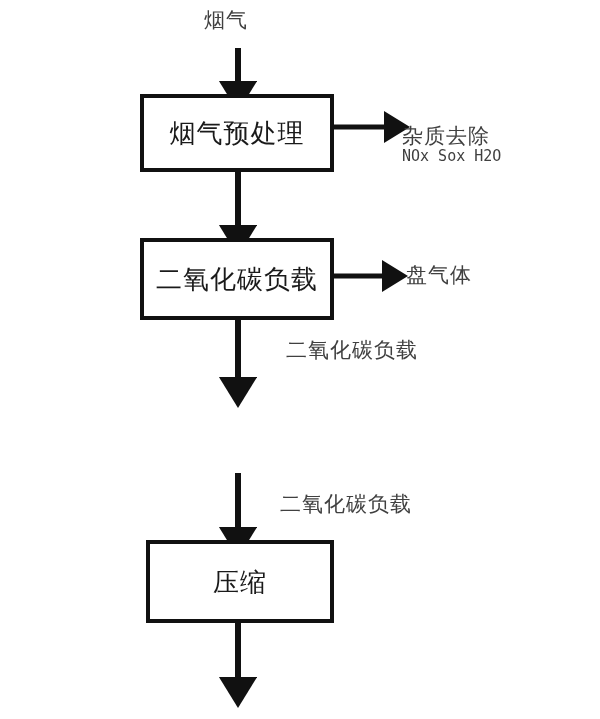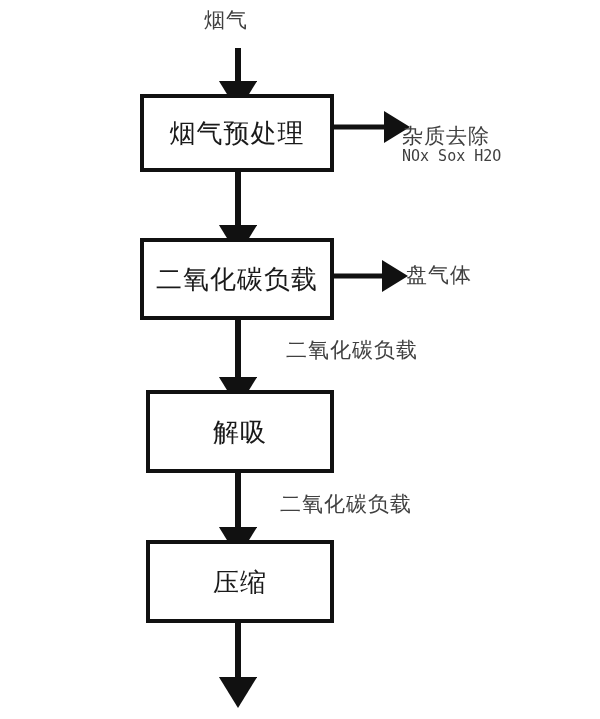--- a/index.html
+++ b/index.html
@@ -103,23 +103,20 @@
   </div>
 
   <div class="flow-text" style="left:406px; top:263px;">
     <span class="cjk-line">盘气体</span>
   </div>
 
   <div class="flow-text" style="left:262px; top:338px;margin-left:24px;">
     <span class="cjk-line">二氧化碳负载</span>
   </div>
 
-  <div class="proc-box" style="left:146px; top:390px; width:188px; height:83px;">
-    <span class="proc-label">解吸</span>
-  </div>
 
   <div class="flow-text" style="left:280px; top:492px;">
     <span class="cjk-line">二氧化碳负载</span>
   </div>
 
   <div class="proc-box" style="left:146px; top:540px; width:188px; height:83px;">
     <span class="proc-label">压缩</span>
   </div>
 
 

